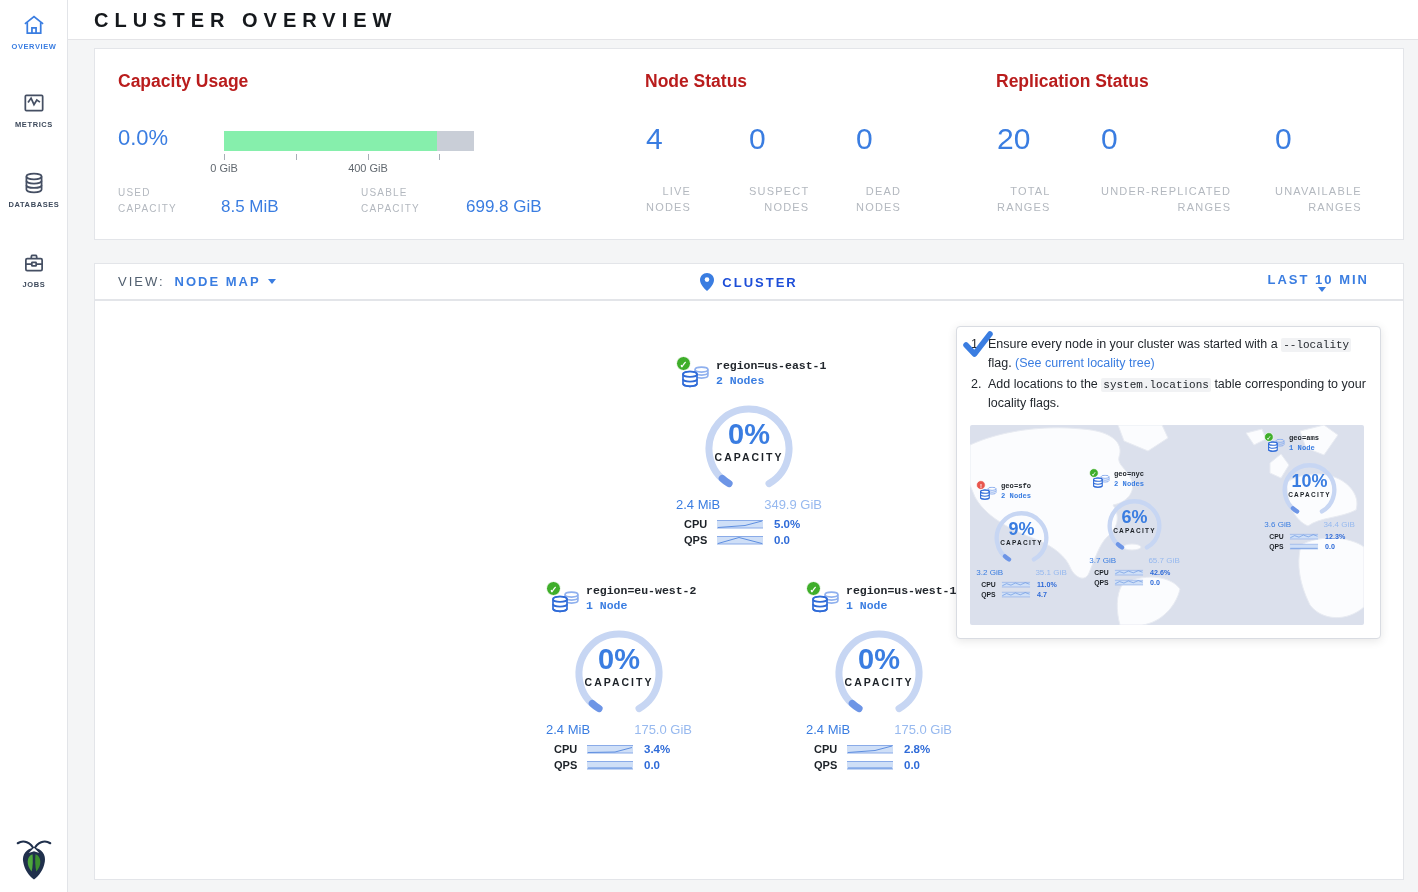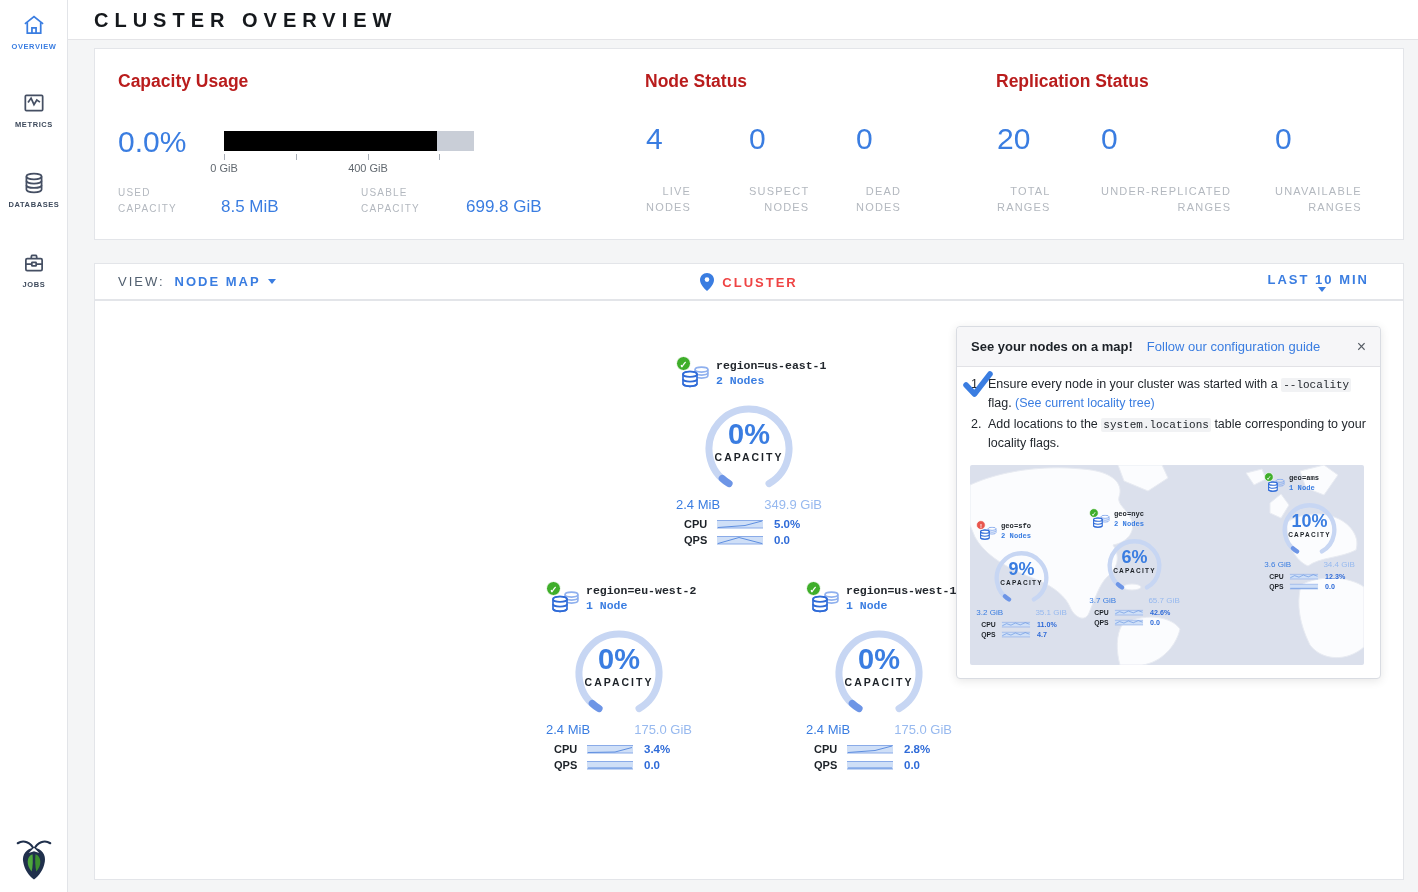--- a/index.html
+++ b/index.html
@@ -23,38 +23,38 @@
     letter-spacing:6px; color:#15181c; }
 
   
   .panel { position:absolute; background:#fff; border:1px solid #e3e5e9; }
   .stats-panel { left:94px; top:48px; width:1310px; height:192px; }
   .viewbar   { left:94px; top:263px; width:1310px; height:37px; display:flex; align-items:center; }
   .map-panel { left:94px; top:300px; width:1310px; height:580px; overflow:hidden; }
 
   
   .sec-title { position:absolute; top:22px; font-size:17.5px; font-weight:600; color:#b91c1c; }
-  .cap-pct { position:absolute; left:23px; top:76px; font-size:30px; color:#3a7de1; }
-  .capbar { position:absolute; left:129px; top:82px; width:250px; height:20px; background:#000000; }
+  .cap-pct { position:absolute; left:23px; top:76px; font-size:22px; color:#3a7de1; }
+  .capbar { position:absolute; left:129px; top:82px; width:250px; height:20px; background:#86efac; }
   .capbar .dark { position:absolute; right:0; top:0; width:37px; height:20px; background:#c9ced7; }
   .tick { position:absolute; top:23px; width:0; height:6px; border-left:1px solid #a8aeb7; }
   .tick-lbl { position:absolute; top:31px; transform:translateX(-50%); font-size:11px; color:#61686f; white-space:nowrap; }
   .legend { position:absolute; top:136px; display:flex; align-items:flex-end; }
   .legend .lbl { font-size:10px; font-weight:normal; letter-spacing:1.2px; color:#b3b8bf; line-height:16px; }
   .legend .val { font-size:17px; color:#3a7de1; margin-left:0; padding-bottom:0; }
   .stat { position:absolute; top:74px; }
   .stat-val { font-size:30px; color:#3a7de1; line-height:32px; }
   .stat-lbl { margin-top:28px; font-size:11px; font-weight:normal; letter-spacing:1.2px;
     color:#b3b8bf; line-height:16px; white-space:nowrap;text-align:right; }
 
   
   .vb-left { margin-left:23px; font-size:13px; letter-spacing:2px; color:#526070; display:flex; align-items:center; }
   .vb-left .vb-val { margin-left:10px; color:#3a7de1; font-weight:bold; cursor:pointer; display:flex; align-items:center; }
   .vb-center { position:absolute; left:0; right:0; text-align:center; font-size:13px;
-    letter-spacing:2px; color:#ef4444; font-weight:600; pointer-events:none; }
+    letter-spacing:2px; color:#1d4ed8; font-weight:600; pointer-events:none; }
   .vb-center svg { vertical-align:-4px; margin-right:8px; }
   .vb-right { margin-left:auto; margin-right:34px; font-size:13px; letter-spacing:2px;
     color:#3a7de1; font-weight:600; cursor:pointer; display:flex; align-items:center;flex-direction:column; }
   .caret { display:inline-block; width:0; height:0; border-left:4.5px solid transparent;
     border-right:4.5px solid transparent; border-top:5.5px solid currentColor; margin-left:7px; }
 
   
   .region { position:absolute; width:150px; cursor:pointer; }
   .region-head { position:relative; min-height:37px; }
   .dbstack { position:absolute; left:8px; top:9px; }
@@ -237,25 +237,20 @@
   </div>
   <div class="vb-right">
     <span>LAST 10 MIN</span>
       <span class="caret"></span>
   </div>
 </div>
 
 <div class="panel map-panel" id="main-map">
 
   <div class="popup">
-    <div class="popup-header">
-      <span class="ph-title">See your nodes on a map!</span>
-      <span class="ph-link">Follow our configuration guide</span>
-      <span class="ph-close">×</span>
-    </div>
     <div class="popup-body">
       <svg class="check-overlay" width="30" height="27" viewBox="0 0 30 27">
         <polyline points="3,14 11.5,23 27,3" fill="none" stroke="#3a7de1" stroke-width="5.5" stroke-linecap="round" stroke-linejoin="round"></polyline>
       </svg>
       <div class="step">
         <span class="snum">1.</span><span>Ensure every node in your cluster was started with a </span><code>--locality</code><span> flag. </span><span class="lnk"><span>(</span><span>See current locality tree</span><span>)</span></span>
       </div>
       <div class="step">
         <span class="snum">2.</span><span>Add locations to the </span><code>system.locations</code><span> table corresponding to your locality flags.</span>
       </div>

